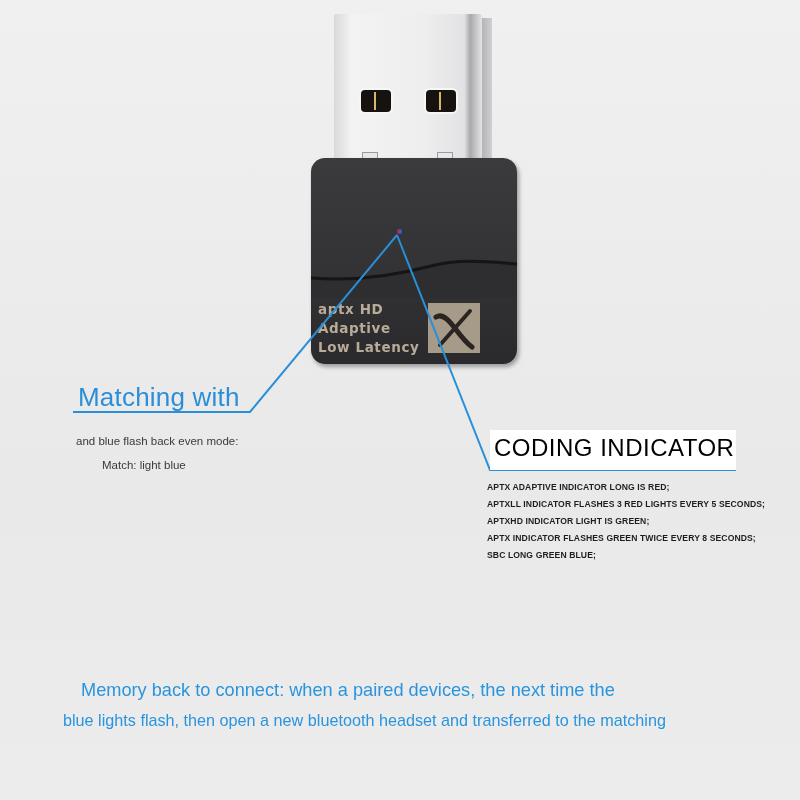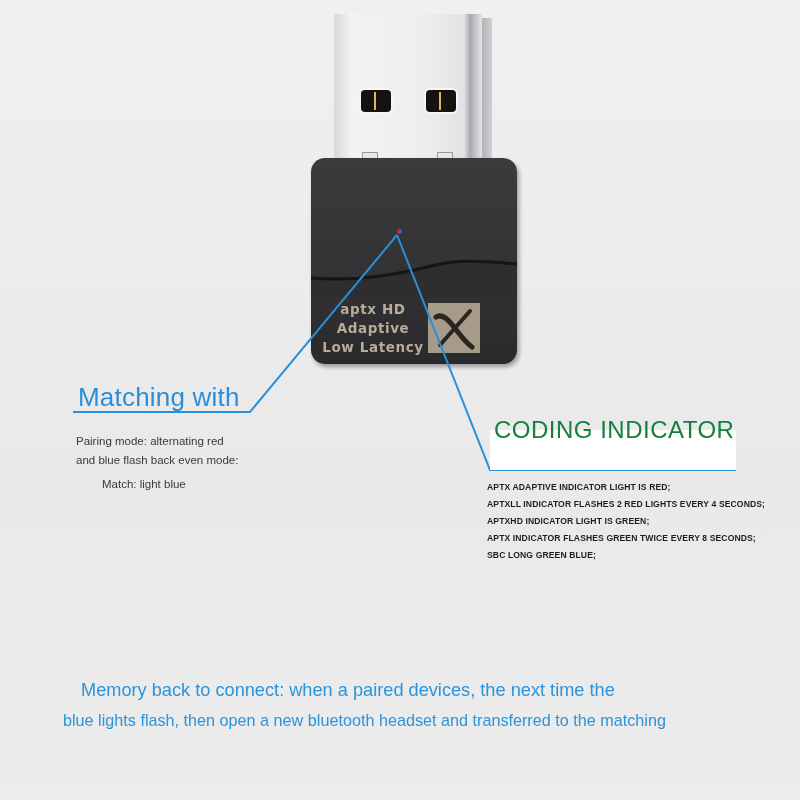--- a/index.html
+++ b/index.html
@@ -44,21 +44,21 @@
   }
   .dongle-wave {
     position: absolute; left: 311px; top: 258px; width: 206px; height: 40px;
   }
   .led {
     position: absolute; left: 397px; top: 229px; width: 5px; height: 5px; border-radius: 50%;
     background: linear-gradient(90deg, #d02040 50%, #3060d0 50%);
   }
   .dongle-text {
     position: absolute; left: 318px; top: 300px; width: 110px;
-    text-align: center; color: #b8ab98; font-weight: bold;
+    text-align: left; color: #b8ab98; font-weight: bold;
     font-family: "DejaVu Sans", sans-serif; font-size: 13.5px; line-height: 19px;
     letter-spacing: 0.6px;
   }
   .aptx-logo {
     position: absolute; left: 428px; top: 303px; width: 52px; height: 50px;
     background: #a69a88;
   }
   
   .lines { position: absolute; left: 0; top: 0; }
   
@@ -71,22 +71,22 @@
   .matching-body {
     position: absolute; left: 76px; top: 432px; color: #3a3a3a;
     font-family: "Liberation Sans", sans-serif; font-size: 11.5px; line-height: 19px;
   }
   .matching-body .match { margin-top: 5px; margin-left: 26px; }
   .coding-box {
     position: absolute; left: 490px; top: 430px; width: 246px; height: 40px;
     background: #ffffff;
   }
   .coding-title {
-    position: absolute; left: 494px; top: 416px;
-    color: #15803d; font-size: 24px; font-family: "Liberation Sans", sans-serif;
+    position: absolute; left: 494px; top: 434px;
+    color: #000000; font-size: 24px; font-family: "Liberation Sans", sans-serif;
     letter-spacing: 0.5px;
   }
   .coding-list {
     position: absolute; left: 487px; top: 479px; color: #1e1e1e;
     font-family: "Liberation Sans", sans-serif; font-size: 8.6px; line-height: 17px;
     font-weight: bold; letter-spacing: 0.1px;
   }
   .coding-list div { white-space: nowrap; }
   .memory-title {
     position: absolute; left: 64px; top: 680px; color: #2a94dc;
@@ -130,30 +130,29 @@
   </svg>
 </div>
 
 <svg class="lines" width="800" height="800">
   <polyline points="73,412 250,412 397,235" stroke="#2a8fd8" stroke-width="2" fill="none"></polyline>
   <polyline points="397,235 490,470 736,470" stroke="#2a8fd8" stroke-width="2" fill="none"></polyline>
 </svg>
 
 <div class="matching-title">Matching with</div>
 <div class="matching-body">
-  <div>Pairing mode: alternating red</div>
   <div>and blue flash back even mode:</div>
   <div class="match">Match: light blue</div>
 </div>
 
 <div class="coding-box"></div>
 <div class="coding-title">CODING INDICATOR</div>
 <div class="coding-list">
-  <div>APTX ADAPTIVE INDICATOR LIGHT IS RED;</div>
-  <div>APTXLL INDICATOR FLASHES 2 RED LIGHTS EVERY 4 SECONDS;</div>
+  <div>APTX ADAPTIVE INDICATOR LONG IS RED;</div>
+  <div>APTXLL INDICATOR FLASHES 3 RED LIGHTS EVERY 5 SECONDS;</div>
   <div>APTXHD INDICATOR LIGHT IS GREEN;</div>
   <div>APTX INDICATOR FLASHES GREEN TWICE EVERY 8 SECONDS;</div>
   <div>SBC LONG GREEN BLUE;</div>
 </div>
 
 <div class="memory-title">Memory back to connect: when a paired devices, the next time the</div>
 <div class="memory-body">
   <div>blue lights flash, then open a new bluetooth headset and transferred to the matching</div>
 </div>
 

